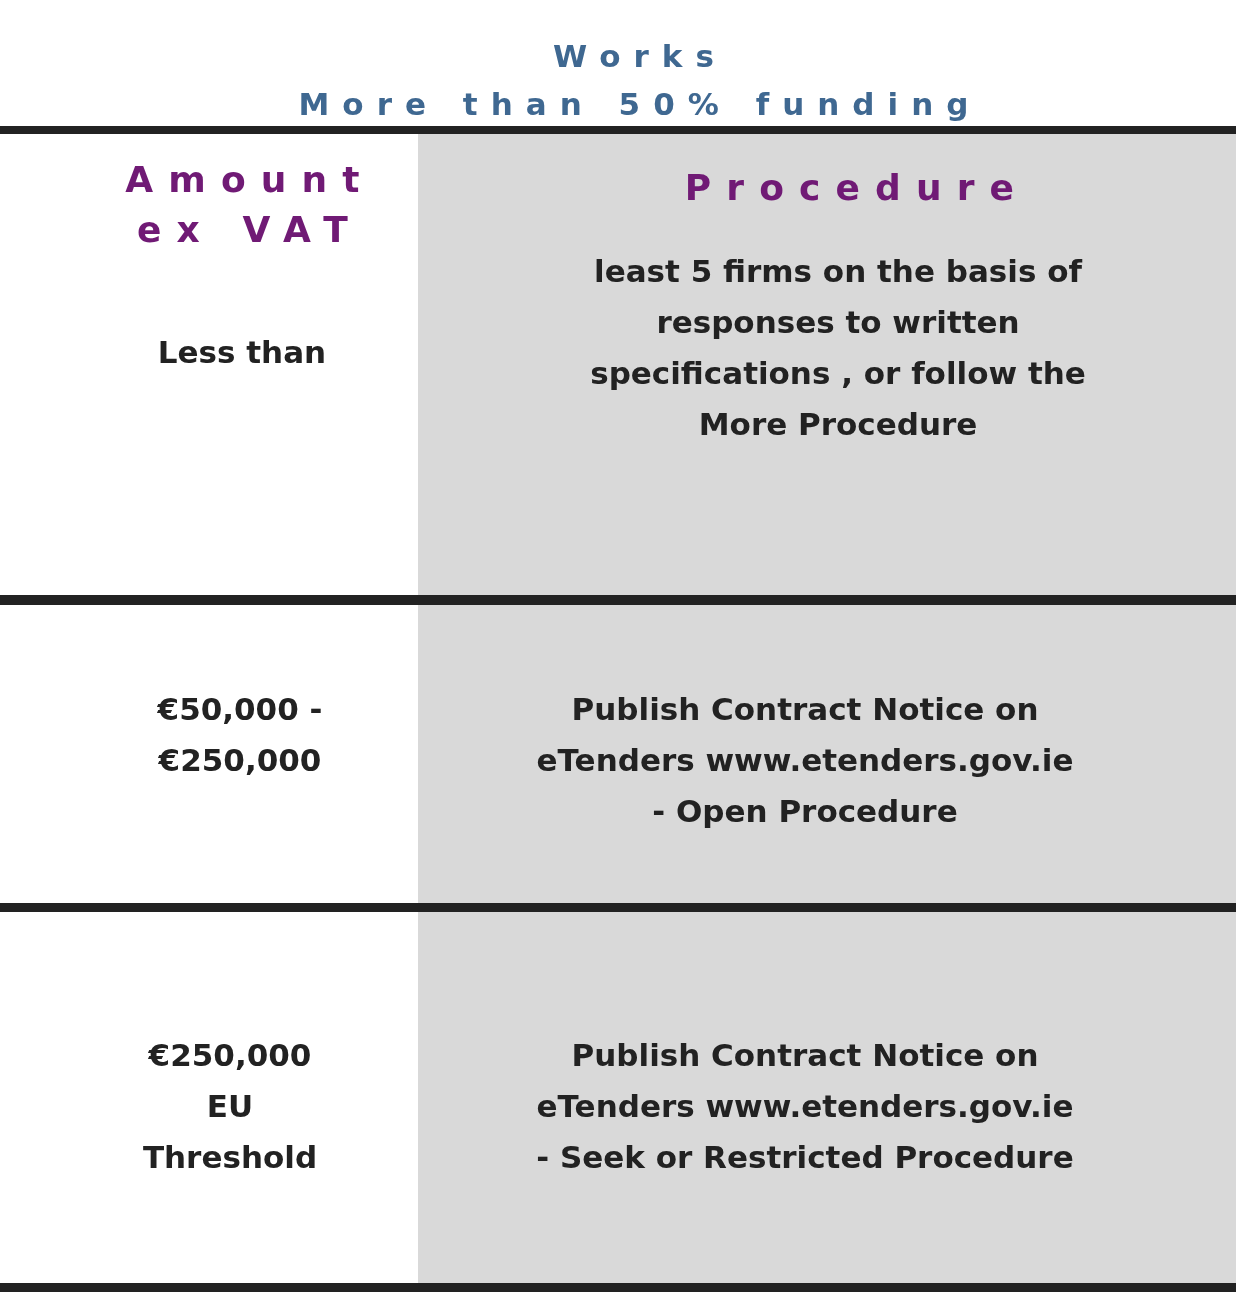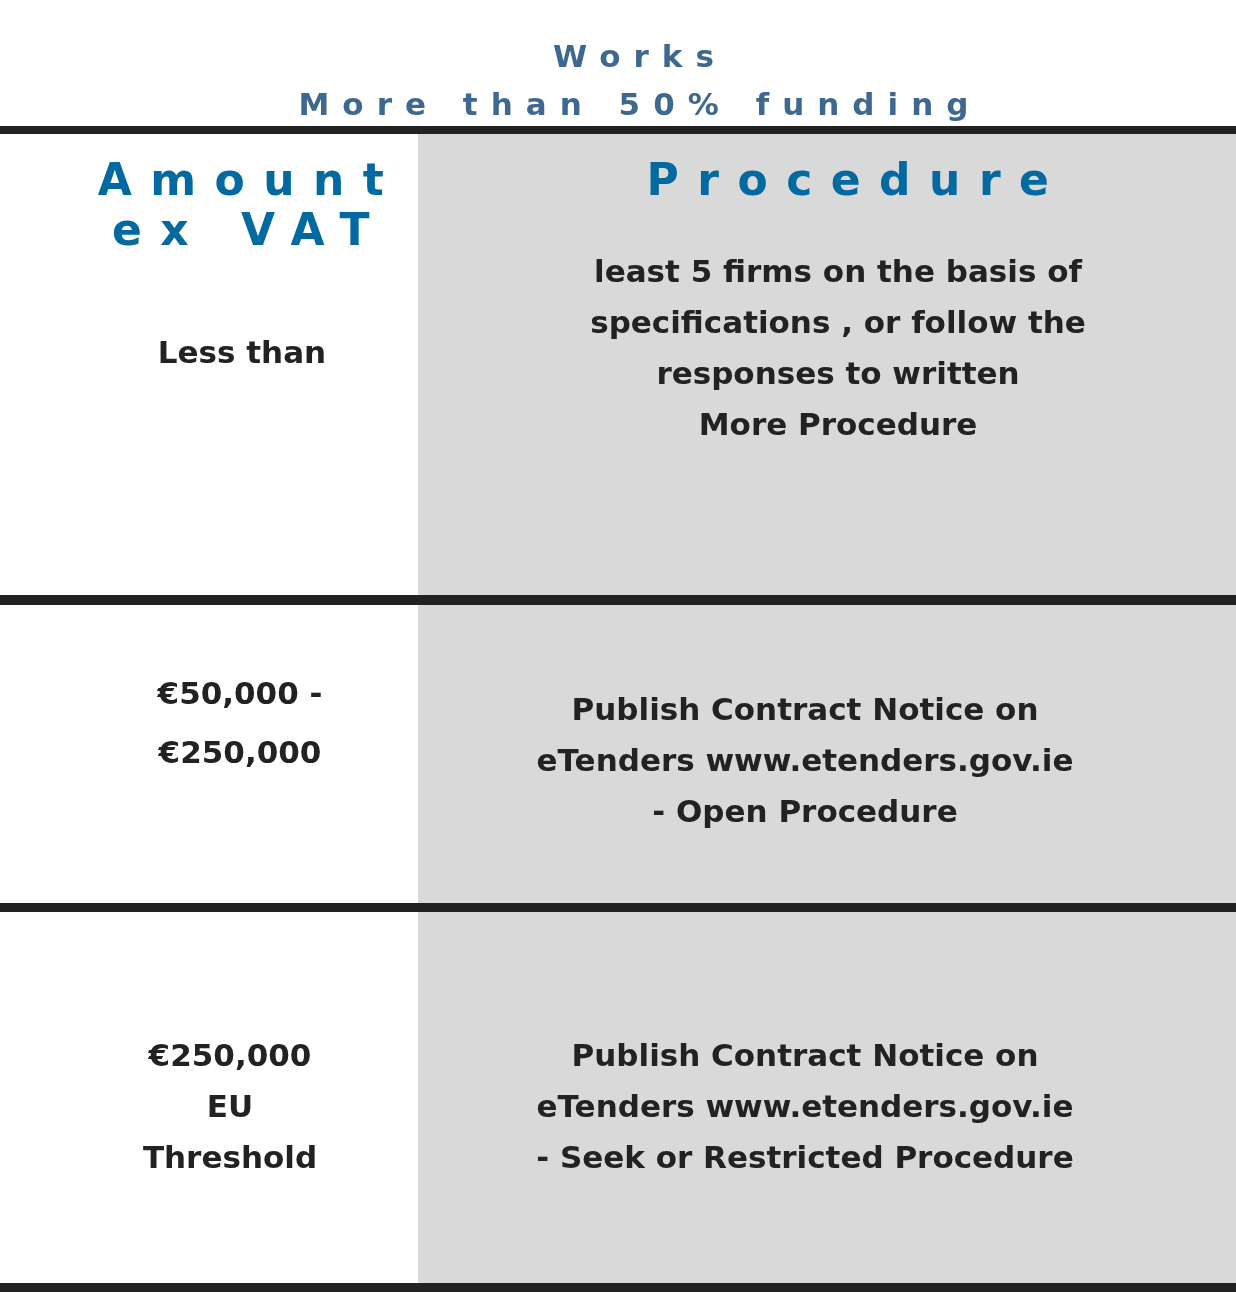--- a/index.html
+++ b/index.html
@@ -11,21 +11,21 @@
   .title {
     position: absolute; left: 0; width: 1280px; text-align: center;
     color: #3f6891; font-weight: bold; font-size: 31px;
     letter-spacing: 0.42em; margin: 0;
   }
   #title-1 { top: 38px; }
   #title-2 { top: 86px; }
   .bar { position: absolute; left: 0; width: 1236px; background: #222222; }
   .col-gray { position: absolute; left: 418px; width: 818px; background: #d9d9d9; }
   .hdr {
-    position: absolute; color: #0369a1; font-weight: bold; font-size: 44px;
+    position: absolute; color: #701a75; font-weight: bold; font-size: 36px;
     letter-spacing: 0.42em; text-align: center; line-height: 50px;
   }
   .cell {
     position: absolute; color: #222222; font-weight: bold; font-size: 31px;
     line-height: 51px; text-align: center;
     display: flex; flex-direction: column; align-items: center;
   }
   .cell span { display: block; white-space: nowrap; }
 </style>
 </head>
@@ -38,35 +38,35 @@
 
 <div class="bar" style="top:126px; height:8px;"></div>
 <div class="bar" style="top:595px; height:10px;"></div>
 <div class="bar" style="top:903px; height:9px;"></div>
 <div class="bar" style="top:1283px; height:9px;"></div>
 
 <div class="hdr" style="left:0; width:500px; top:155px;">
   <div>Amount</div>
   <div>ex VAT</div>
 </div>
-<div class="hdr" style="left:418px; width:818px; top:155px; padding-left:60px; box-sizing:border-box;">
+<div class="hdr" style="left:418px; width:818px; top:163px; padding-left:60px; box-sizing:border-box;">
   <div>Procedure</div>
 </div>
 
 <div class="cell" style="left:42px; width:400px; top:327px;">
   <span>Less than</span>
 </div>
 <div class="cell" style="left:438px; width:800px; top:246px;">
   <span>least 5 firms on the basis of</span>
+  <span>responses to written</span>
   <span>specifications , or follow the</span>
-  <span>responses to written</span>
   <span>More Procedure</span>
 </div>
 
-<div class="cell" style="left:40px; width:400px; top:668px;gap:8px;">
+<div class="cell" style="left:40px; width:400px; top:684px;">
   <span>€50,000 -</span>
   <span>€250,000</span>
 </div>
 <div class="cell" style="left:405px; width:800px; top:684px;">
   <span>Publish Contract Notice on</span>
   <span>eTenders www.etenders.gov.ie</span>
   <span>- Open Procedure</span>
 </div>
 
 <div class="cell" style="left:30px; width:400px; top:1030px;">

